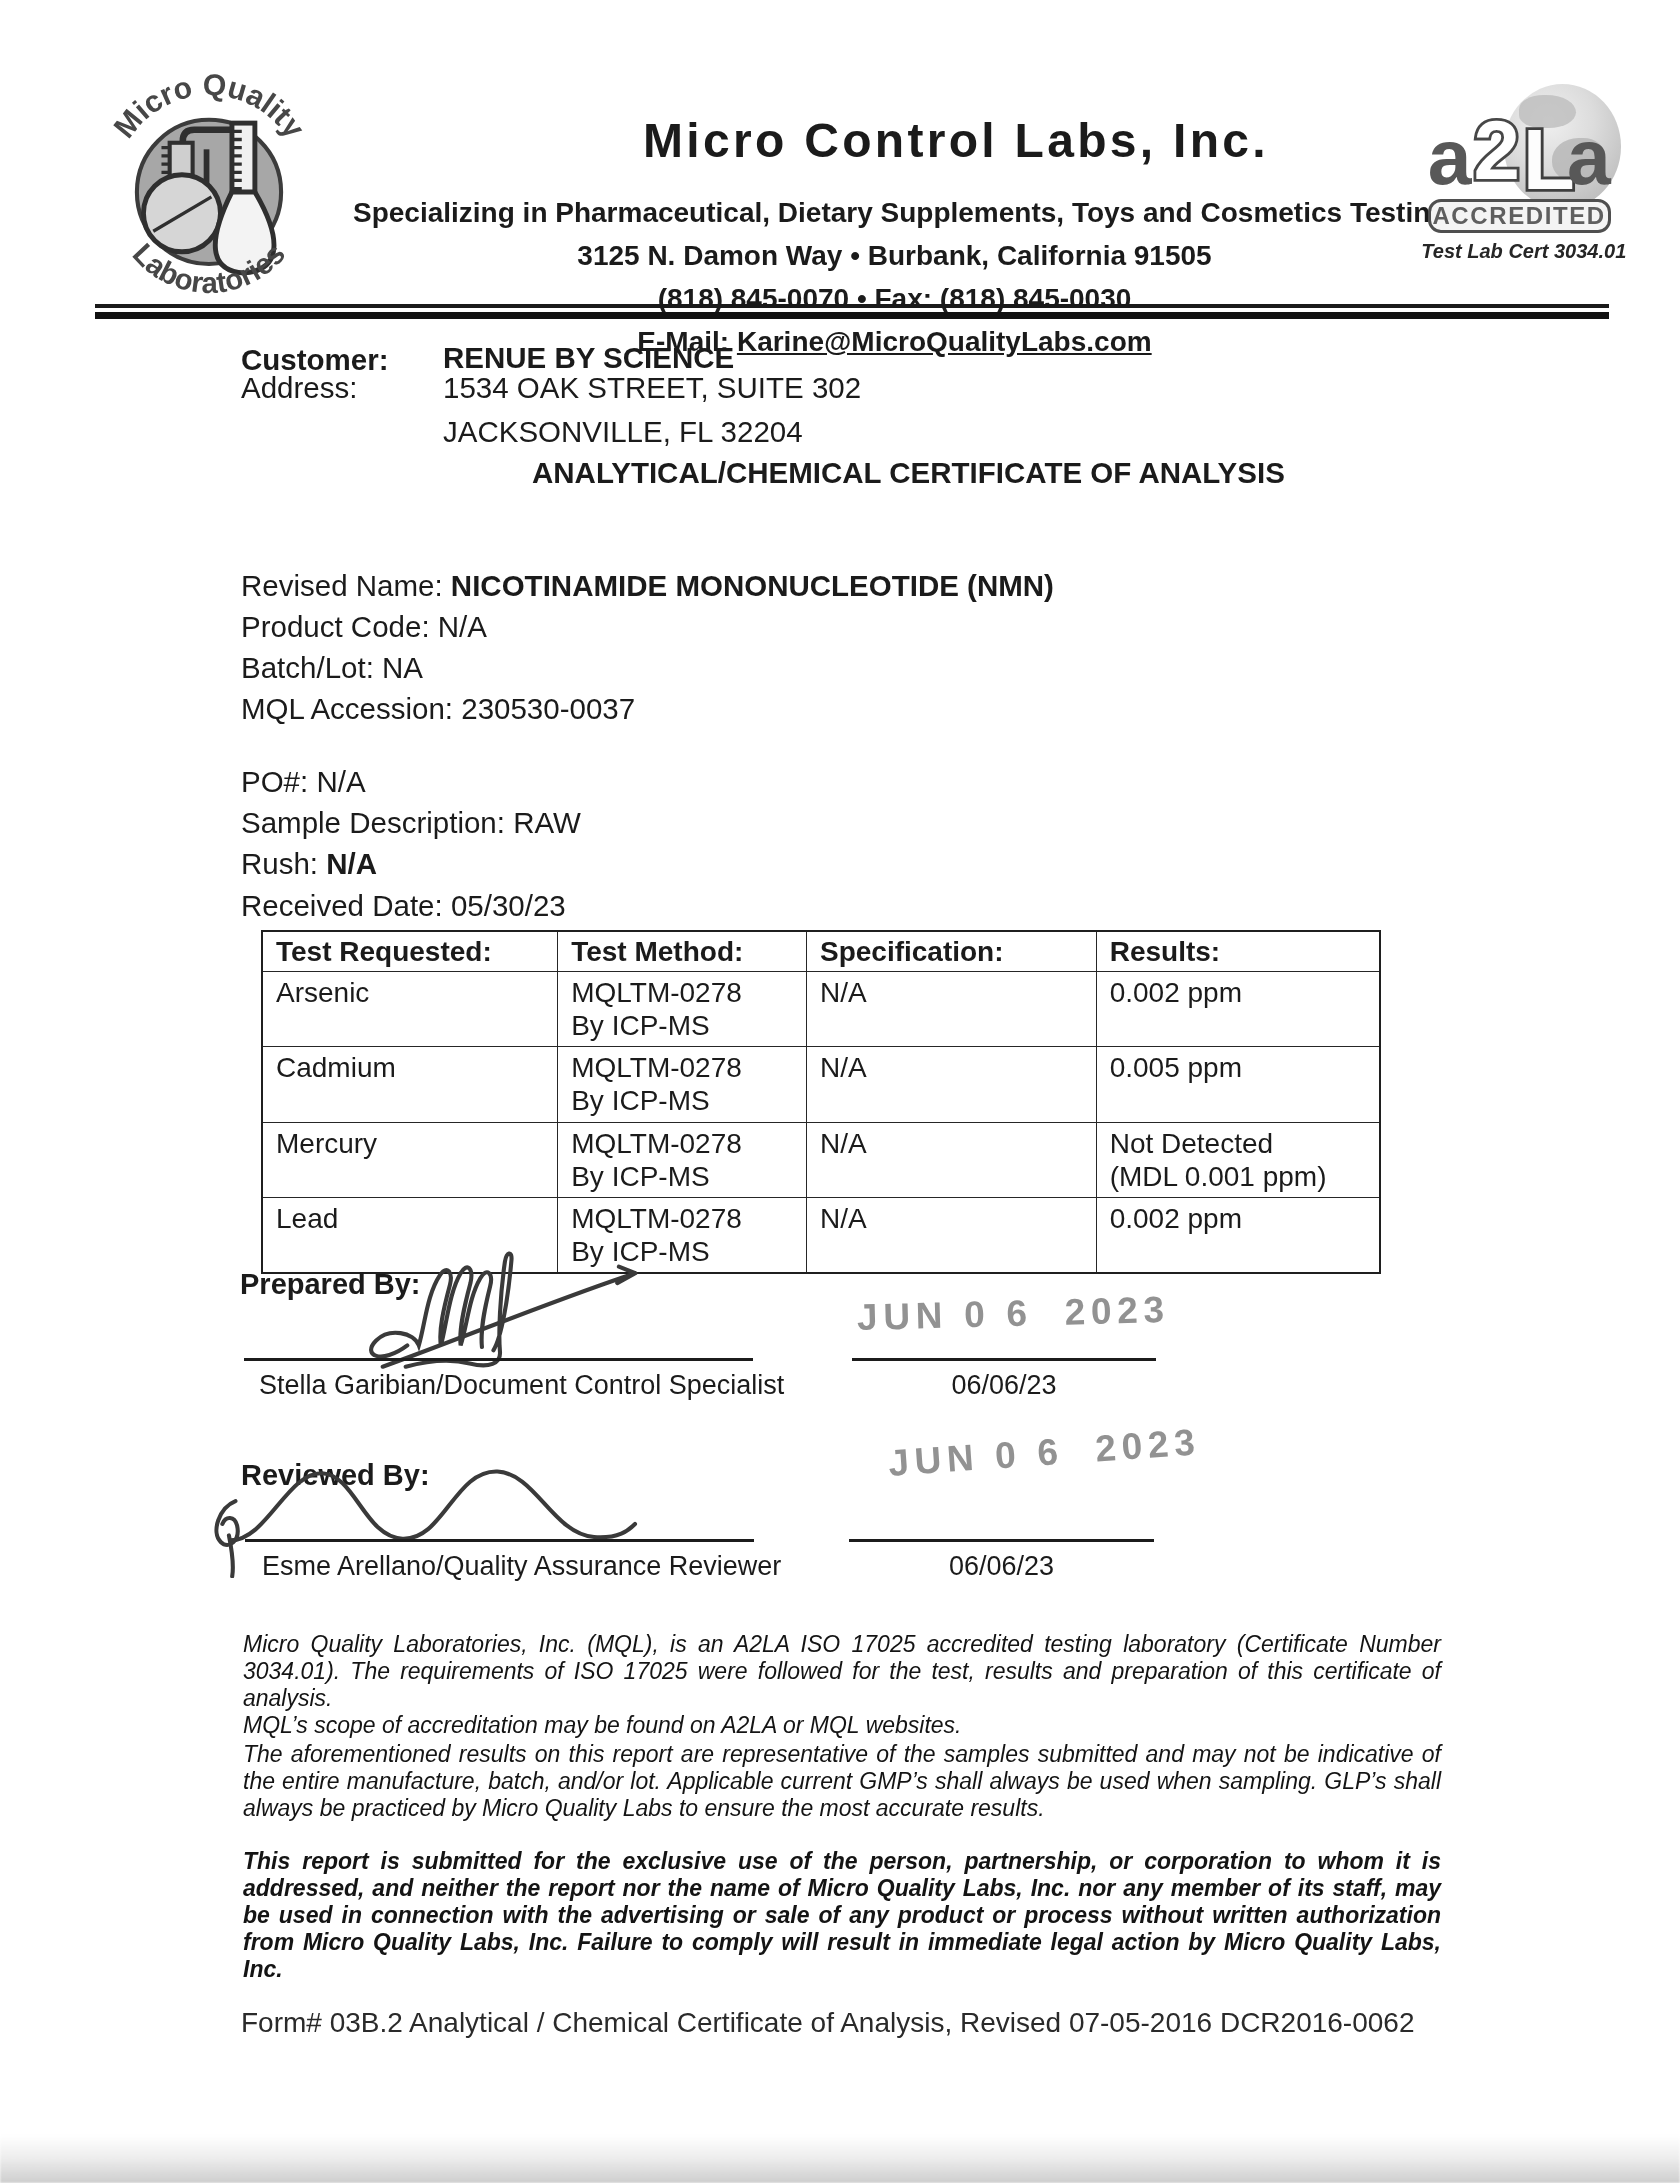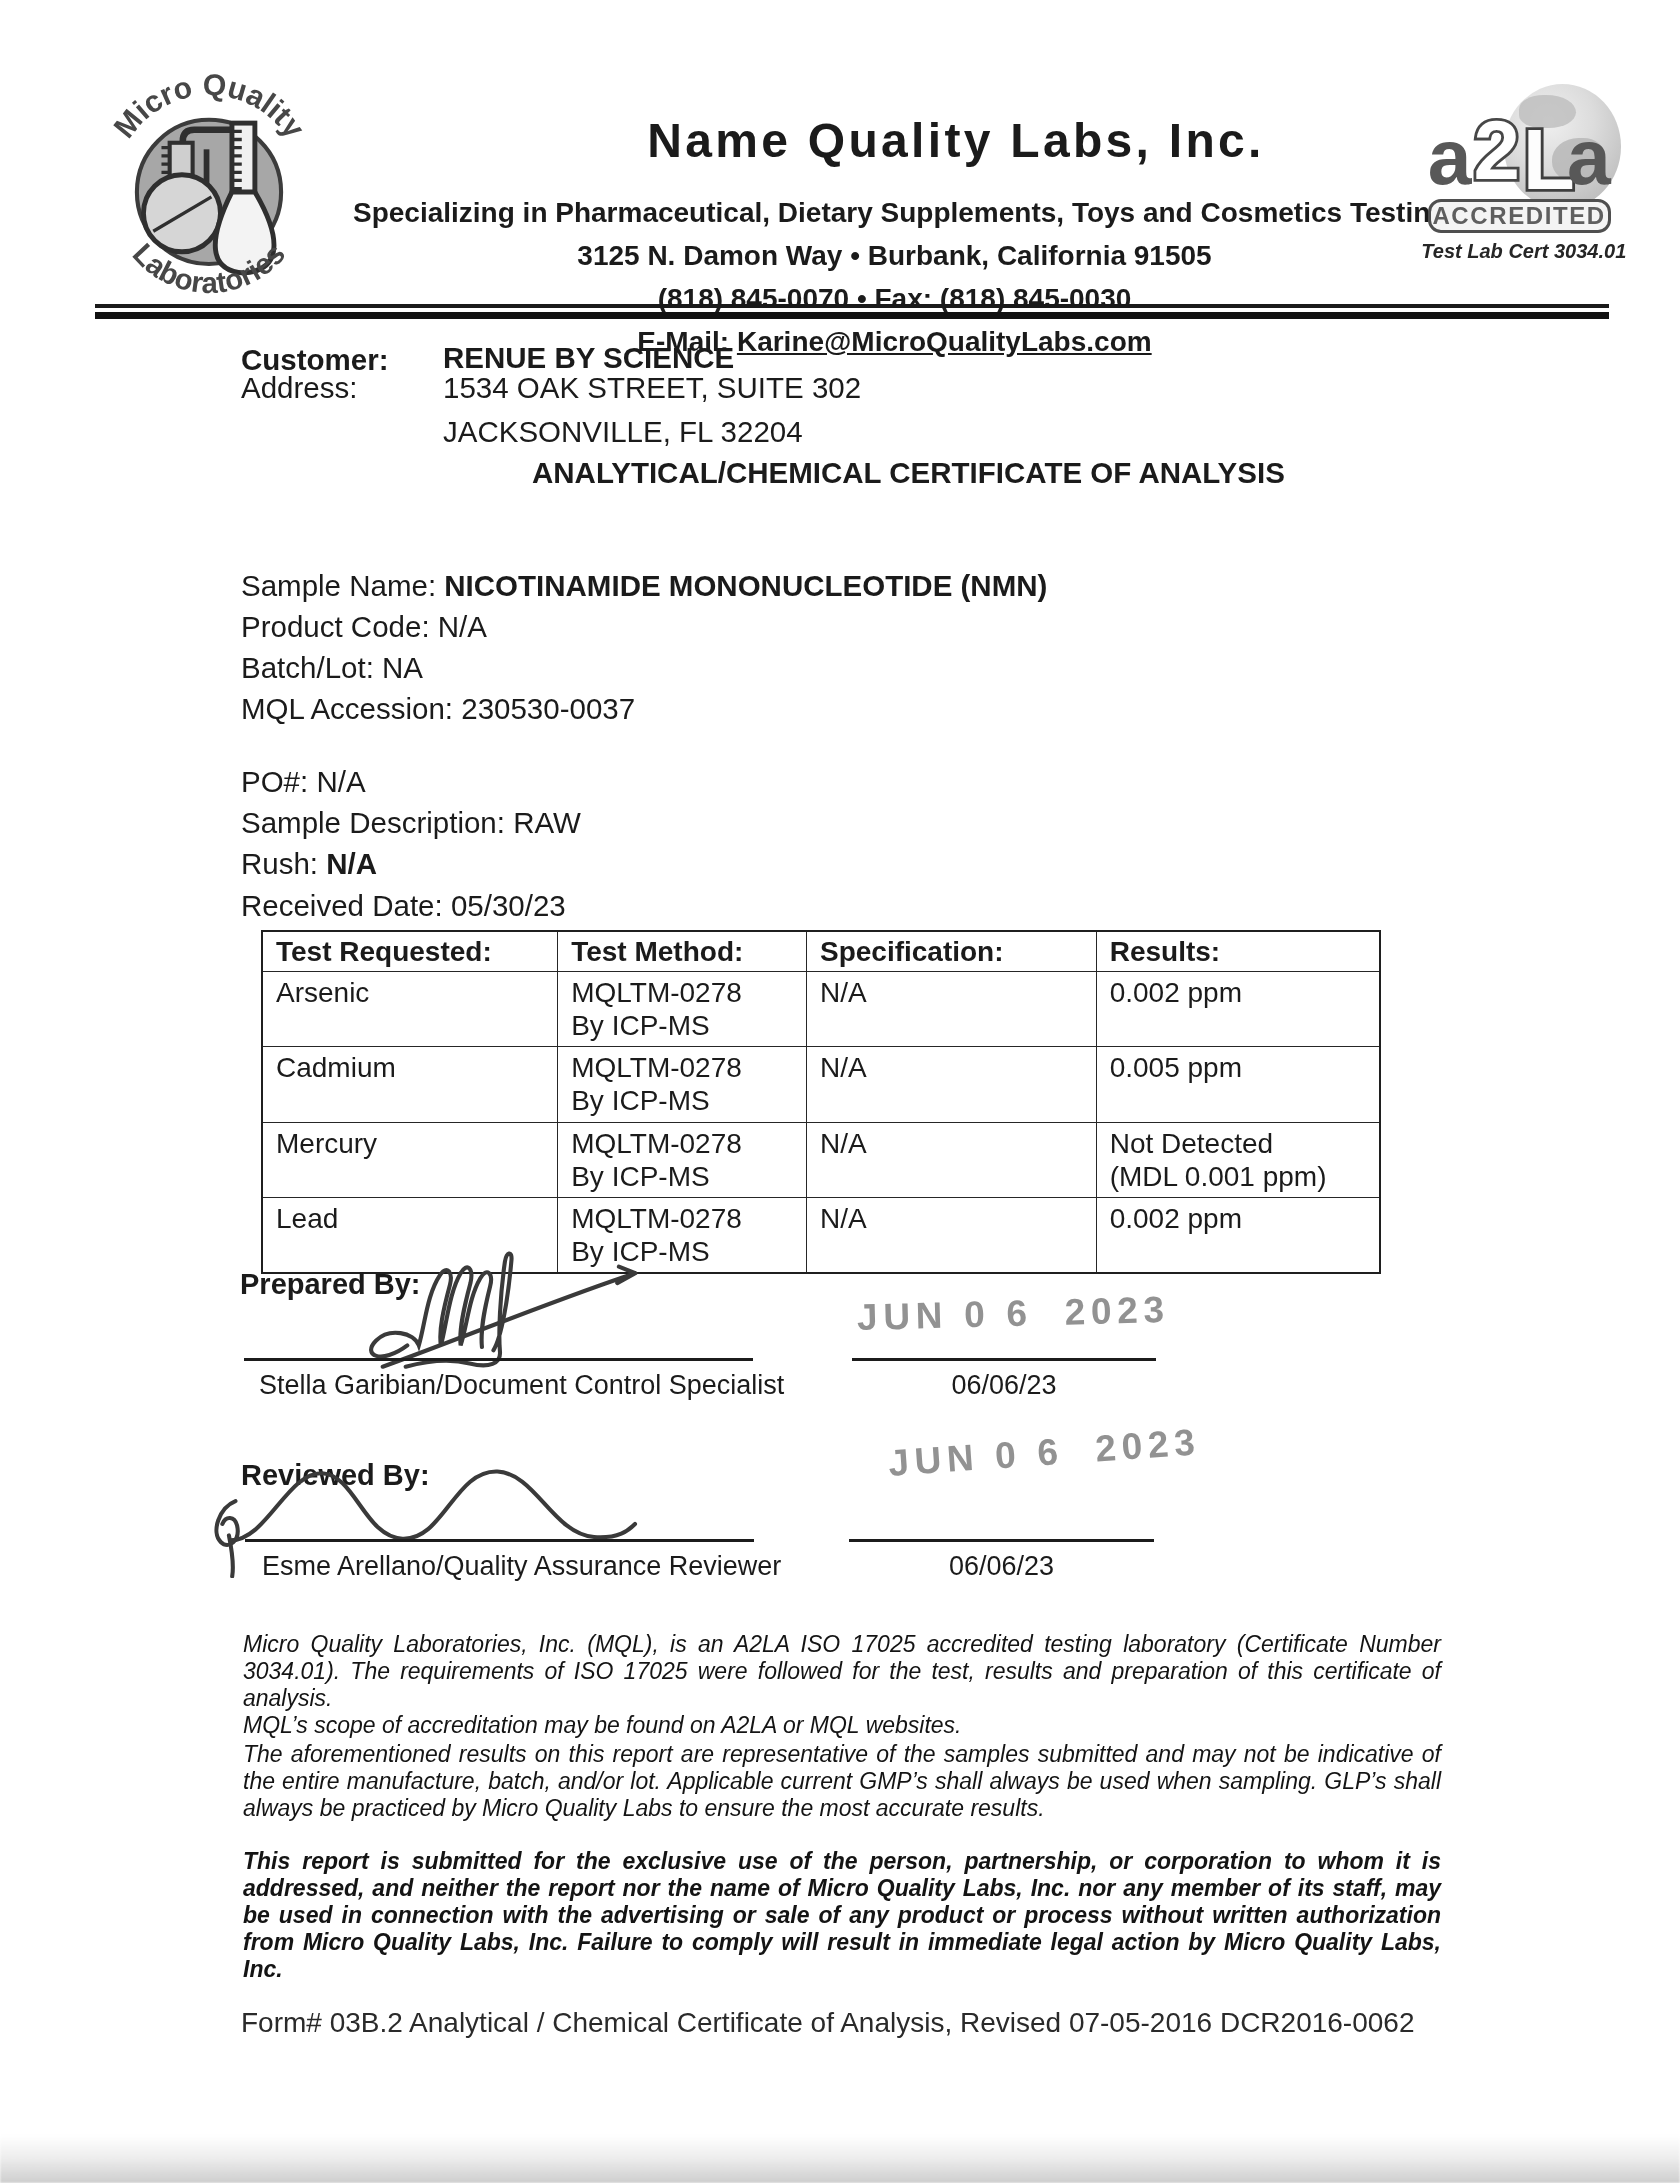--- a/index.html
+++ b/index.html
@@ -80,21 +80,21 @@
     <path d="M178,172 C148,232 150,268 192,271 C238,268 240,230 206,172 Z" fill="#f3f3f3" stroke="#2f2f2f" stroke-width="6"></path>
     <text font-size="37" font-weight="bold" fill="#474747">
       <textPath href="#arcTop" startOffset="50%" text-anchor="middle">Micro Quality</textPath>
     </text>
     <text font-size="36" font-weight="bold" fill="#474747">
       <textPath href="#arcBot" startOffset="50%" text-anchor="middle">Laboratories</textPath>
     </text>
   </svg>
 
   <div class="header-center">
-    <div class="company">Name Quality Labs, Inc.</div>
+    <div class="company">Micro Control Labs, Inc.</div>
     <div class="h-line">Specializing in Pharmaceutical, Dietary Supplements, Toys and Cosmetics Testing</div>
     <div class="h-line">3125 N. Damon Way • Burbank, California 91505</div>
     <div class="h-line">(818) 845-0070 • Fax: (818) 845-0030</div>
     <div class="h-line h-email"><span>E-Mail: </span><span class="addr">Karine@MicroQualityLabs.com</span></div>
   </div>
 
   <div class="a2la">
     <div class="globe">
       <div class="blob1"></div>
       <div class="blob2"></div>
@@ -113,21 +113,21 @@
   <div class="rule-b"></div>
 
   <div class="lbl bold" style="top:327px;margin-top:16px;">Customer:</div>
   <div class="val bold" style="top:341px;">RENUE BY SCIENCE</div>
   <div class="lbl" style="top:371px;">Address:</div>
   <div class="val" style="top:371px;">1534 OAK STREET, SUITE 302</div>
   <div class="val" style="top:415px;">JACKSONVILLE, FL 32204</div>
 
   <div class="doc-title">ANALYTICAL/CHEMICAL CERTIFICATE OF ANALYSIS</div>
 
-  <div class="info-line" style="top:569px;"><span>Sample Name:</span><span class="v bold">NICOTINAMIDE MONONUCLEOTIDE (NMN)</span></div>
+  <div class="info-line" style="top:569px;"><span>Revised Name:</span><span class="v bold">NICOTINAMIDE MONONUCLEOTIDE (NMN)</span></div>
   <div class="info-line" style="top:610px;"><span>Product Code:</span><span class="v">N/A</span></div>
   <div class="info-line" style="top:651px;"><span>Batch/Lot:</span><span class="v">NA</span></div>
   <div class="info-line" style="top:692px;"><span>MQL Accession:</span><span class="v">230530-0037</span></div>
 
   <div class="info-line" style="top:765px;"><span>PO#:</span><span class="v">N/A</span></div>
   <div class="info-line" style="top:806px;"><span>Sample Description:</span><span class="v">RAW</span></div>
   <div class="info-line" style="top:847px;"><span>Rush:</span><span class="v bold">N/A</span></div>
   <div class="info-line" style="top:889px;"><span>Received Date:</span><span class="v">05/30/23</span></div>
 
   <table class="results">

